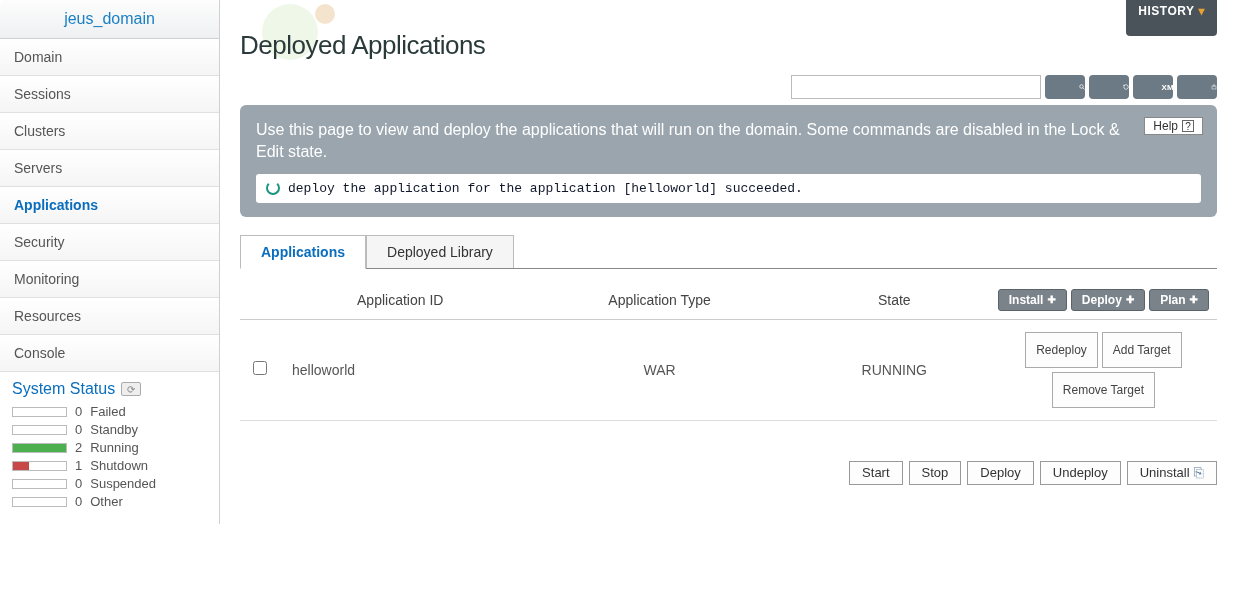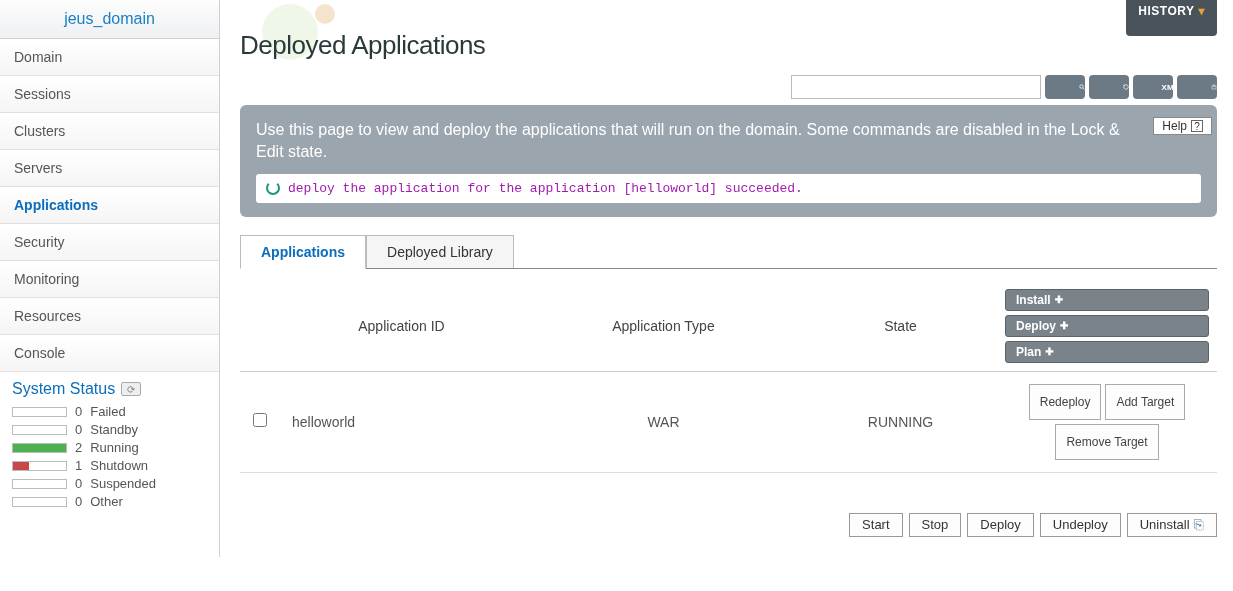--- a/index.html
+++ b/index.html
@@ -18,33 +18,33 @@
 .topbar { display: flex; justify-content: flex-end; align-items: center; height: 22px; margin-bottom: 4px; }
 .history-btn { background: #4a535a; color: #fff; padding: 18px 12px; font-size: 12px; font-weight: bold; border-radius: 0 0 4px 4px; display: flex; align-items: center; gap: 4px; letter-spacing: 0.5px; }
 .page-title { font-size: 26px; font-weight: 400; color: #2a3a3a; margin: 8px 0 14px; letter-spacing: -0.5px; }
 .page-title::first-letter { font-weight: 400; }
 .circles { position: absolute; left: 20px; top: 2px; z-index: -1; }
 .search-row { display: flex; justify-content: flex-end; gap: 4px; margin-bottom: 6px; }
 .search-input { width: 250px; height: 24px; border: 1px solid #bbb; padding: 0 6px; }
 .icon-btn { width: 40px; height: 24px; background: #6c7a85; border-radius: 4px; display: inline-flex; align-items: center; justify-content: center; color: #fff; font-size: 12px; cursor: pointer; padding-left: 34px; }
 .info-banner { background: #9aa5ae; border-radius: 6px; padding: 14px 16px 14px 16px; position: relative; margin-bottom: 18px; }
 .info-banner .desc { color: #fff; font-size: 16px; margin-bottom: 10px; line-height: 1.4; padding-right: 80px; }
-.help-btn { position: absolute; top: 12px; right: 5px; background: #fff; border: 1px solid #888; padding: 1px 8px; font-size: 12px; color: #333; display: flex; align-items: center; gap: 4px; cursor: pointer; }
-.status-msg { background: #fff; border-radius: 3px; padding: 7px 10px; color: #a21caf; font-family: "Courier New", monospace; font-size: 13px; display: flex; align-items: center; gap: 8px; }
+.help-btn { position: absolute; top: 12px; right: 14px; background: #fff; border: 1px solid #888; padding: 1px 8px; font-size: 12px; color: #333; display: flex; align-items: center; gap: 4px; cursor: pointer; }
+.status-msg { background: #fff; border-radius: 3px; padding: 7px 10px; color: #0f172a; font-family: "Courier New", monospace; font-size: 13px; display: flex; align-items: center; gap: 8px; }
 .tabs { display: flex; border-bottom: 1px solid #888; margin-bottom: 12px; }
 .tab { padding: 8px 20px; border: 1px solid #bbb; border-bottom: none; background: #f5f5f5; font-size: 14px; cursor: pointer; position: relative; }
 .tab.active { background: #fff; color: #0a6ebd; font-weight: 600; border-bottom: 1px solid #fff; margin-bottom: -1px; }
 .section-title { display: flex; align-items: center; gap: 8px; color: #0a6ebd; font-size: 20px; margin-bottom: 10px; }
 .sq-icon { width: 16px; height: 16px; background:#c83232; border:3px solid #2244aa; display:inline-block; position:relative; }
 table.app-table { width: 100%; border-collapse: collapse; }
 .app-table th { font-weight: 400; font-size: 14px; color: #444; padding: 8px; border-bottom: 1px solid #ccc; text-align: center; }
 .app-table td { padding: 12px 8px; border-bottom: 1px solid #ddd; text-align: center; color: #555; font-size: 14px; }
 .app-table td.left { text-align: left; padding-left: 12px; }
 .app-table th.left { text-align: left; }
-.header-actions { display: flex; gap: 4px; justify-content: flex-end; flex-direction: column; }
+.header-actions { display: flex; gap: 4px; justify-content: flex-end; }
 .grey-btn { background: #7a828a; color: #fff; padding: 3px 10px; border-radius: 3px; font-size: 12px; font-weight: bold; cursor: pointer; display: inline-flex; align-items: center; gap: 4px; border: 1px solid #5a626a; }
 .row-actions { display: flex; flex-wrap: wrap; gap: 4px; justify-content: center; }
 .small-btn { background: #fdfdfd; border: 1px solid #aaa; padding: 10px 10px; font-size: 12px; color: #444; cursor: pointer; }
 .bottom-actions { display: flex; justify-content: flex-end; gap: 6px; margin-top: 40px; }
 .action-btn { background: #fdfdfd; border: 1px solid #999; padding: 3px 12px; font-size: 13px; color: #333; cursor: pointer; display: inline-flex; align-items: center; gap: 4px; }
 .checkbox { width: 14px; height: 14px; }
 .refresh-icon { width:14px; height:14px; border:2px solid #1a9680; border-radius:50%; border-top-color:transparent; display:inline-block; }
 .eye-box { width:20px; height:14px; border:1px solid #aaa; background:#eee; display:inline-flex; align-items:center; justify-content:center; border-radius:2px; font-size:10px; color:#888;}
 .plus-badge { font-size:10px; }
 </style>

